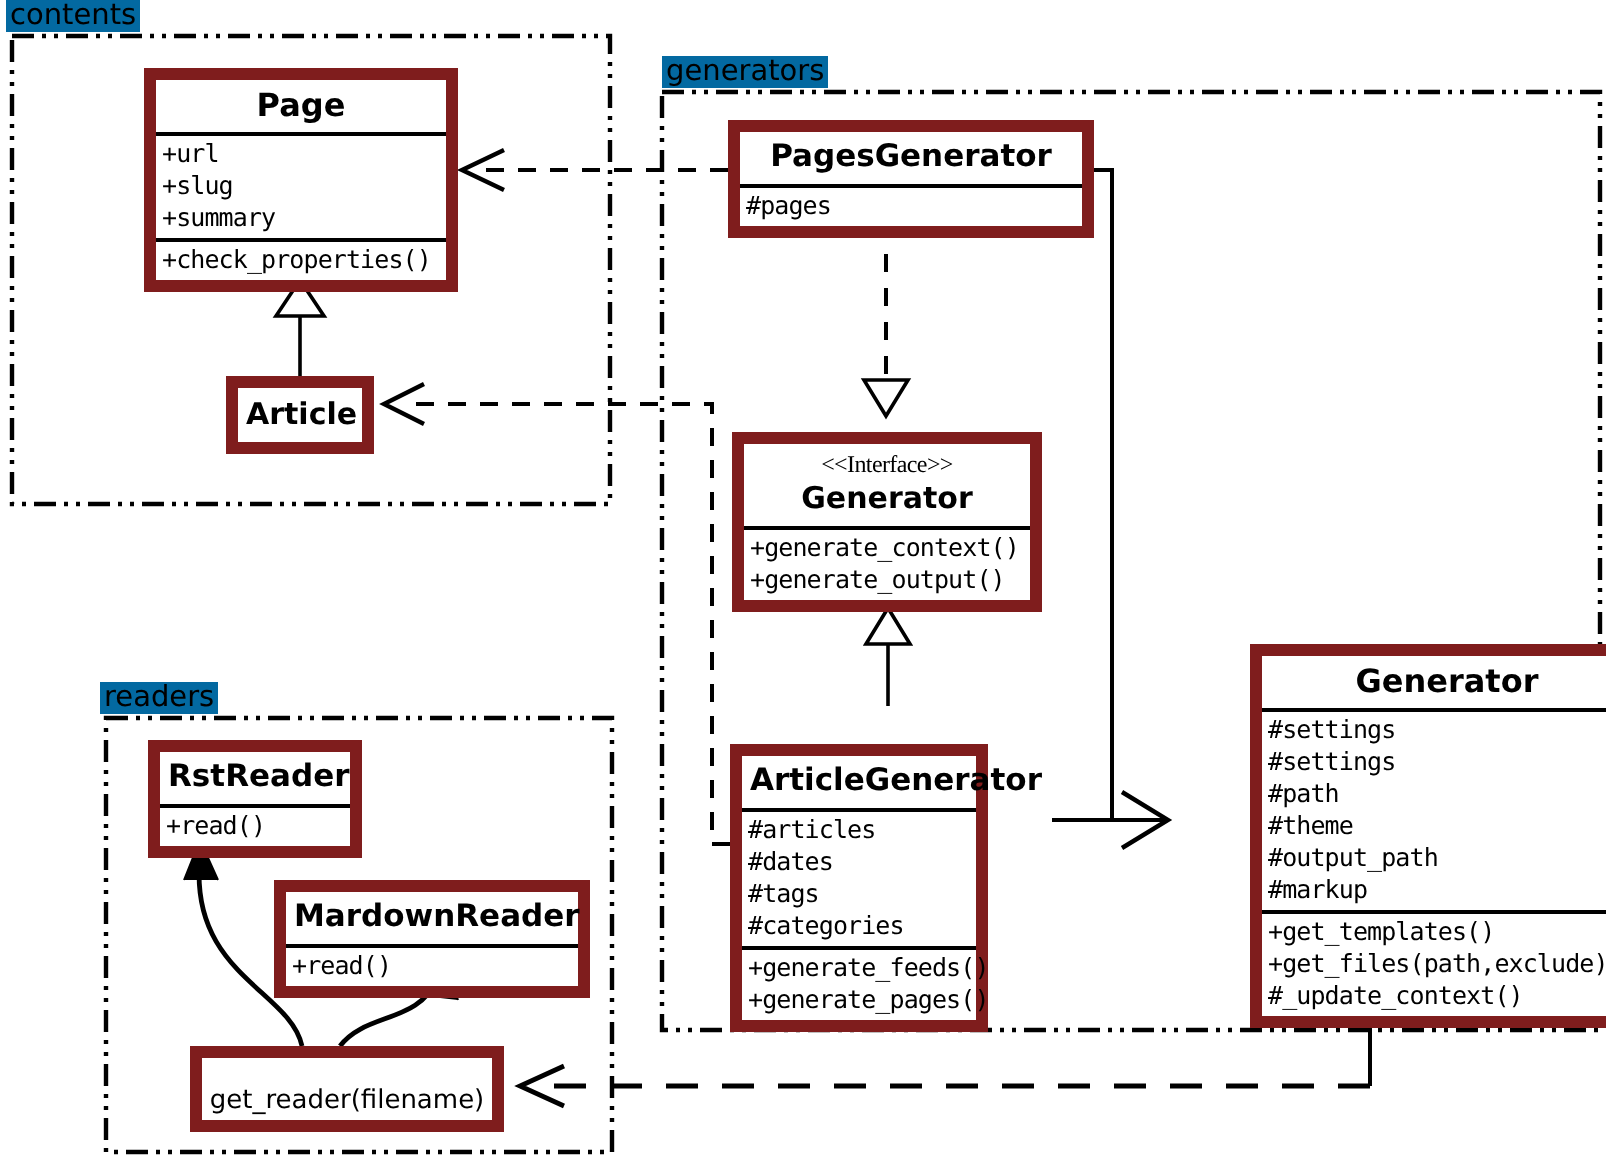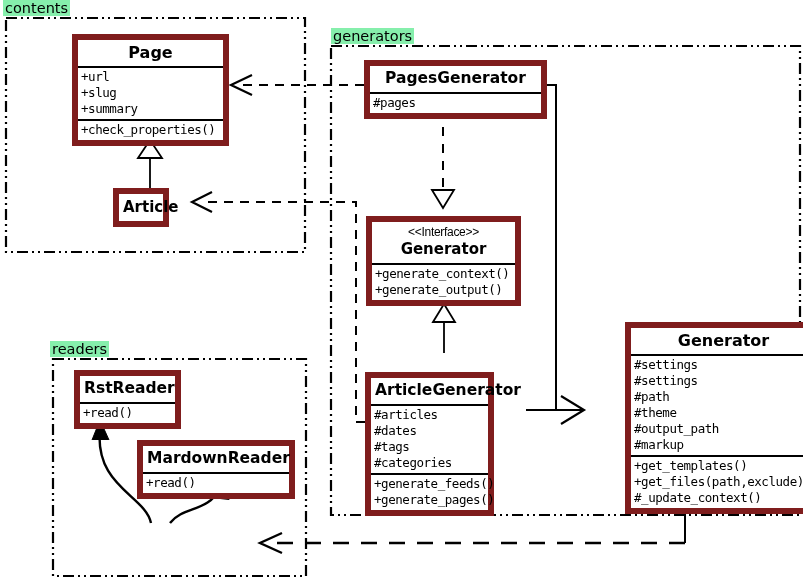--- a/index.html
+++ b/index.html
@@ -24,21 +24,21 @@
     box-sizing:border-box;
     text-align:center;
     font-weight:bold;
     font-family:"DejaVu Sans", sans-serif;
     color:#000;
     padding:2px 4px 3px 4px;
   }
   .uml-stereo{
     display:block;
     font-weight:normal;
-    font-family:Liberation Sans, sans-serif;
+    font-family:Liberation Serif, serif;
     font-size:12px;
     line-height:15px;
     letter-spacing:-0.3px;
     text-align:center;
   }
   .uml-sep{height:0;border-top:2px solid #000;}
   .uml-compartment{
     box-sizing:border-box;
     padding:1px 2px 2px 3px;
     font-family:"DejaVu Sans Mono", monospace;
@@ -46,21 +46,21 @@
     line-height:16px;
     color:#000;
     letter-spacing:-0.45px;
     white-space:nowrap;
   }
   .uml-compartment div{white-space:nowrap;}
 
   
   #box-page      {left:72px;  top:34px;  width:157px;}
   #box-page      .uml-title{font-size:16px;line-height:21px;}
-  #box-article   {left:113px; top:188px; width:56px;}
+  #box-article   {left:113px; top:188px; width:74px;}
   #box-article   .uml-title{font-size:15px;line-height:20px;padding:3px 4px 4px 4px;}
 
   #box-pagesgen  {left:364px; top:60px;  width:183px;}
   #box-pagesgen  .uml-title{font-size:15.5px;line-height:21px;}
 
   #box-igen      {left:366px; top:216px; width:155px;}
   #box-igen      .uml-title{font-size:15px;line-height:19px;padding:3px 4px 4px 4px;}
 
   #box-articlegen{left:365px; top:372px; width:129px;}
   #box-articlegen .uml-title{font-size:15.5px;line-height:21px;}
@@ -83,21 +83,21 @@
     line-height:43px;
     white-space:nowrap;
   }
 
   
   .pkg-label{
     position:absolute;
     font-family:"DejaVu Sans", sans-serif;
     font-size:14.5px;
     color:#000;
-    background:#86efac;
+    background:#0369a1;
     padding:0 2px;
     z-index:6;
     white-space:nowrap;
   }
   #pkg-contents  {left:3px;   top:0px;}
   #pkg-generators{left:331px; top:28px;}
   #pkg-readers   {left:50px;  top:341px;}
 </style>
 </head>
 <body>
@@ -260,14 +260,17 @@
   </div>
 
   <div class="umlbox" id="box-mdreader">
     <div class="uml-title">MardownReader</div>
     <div class="uml-sep"></div>
     <div class="uml-compartment">
       <div>+read()</div>
     </div>
   </div>
 
+  <div class="umlbox" id="box-getreader">
+    <div class="plainlabel">get_reader(filename)</div>
+  </div>
 
 </div>
 
 </body></html>

